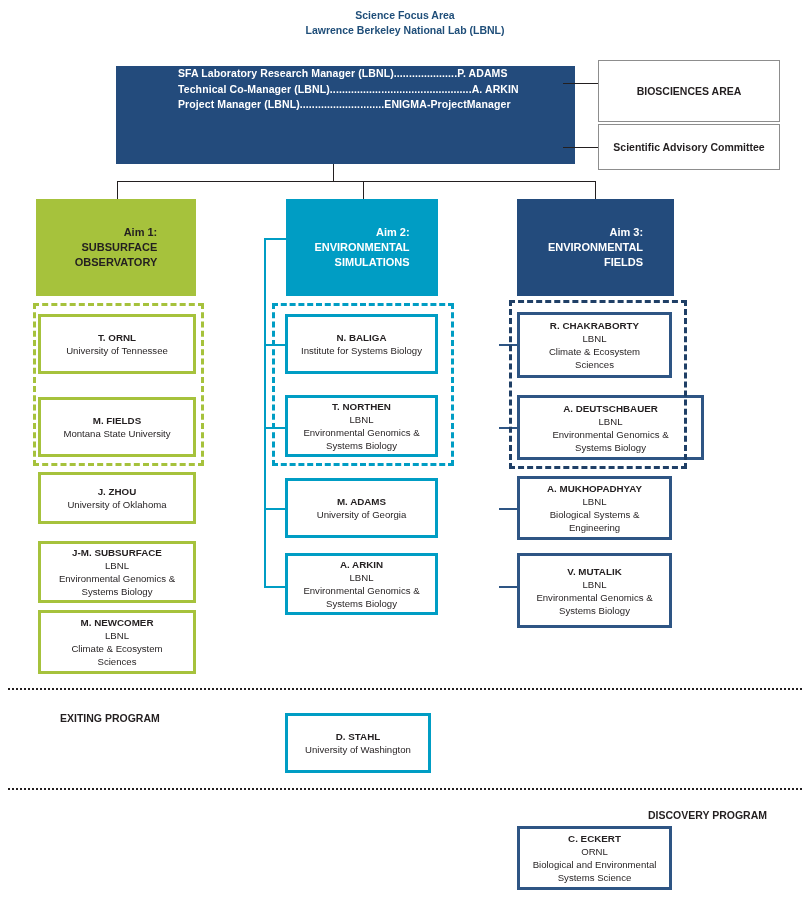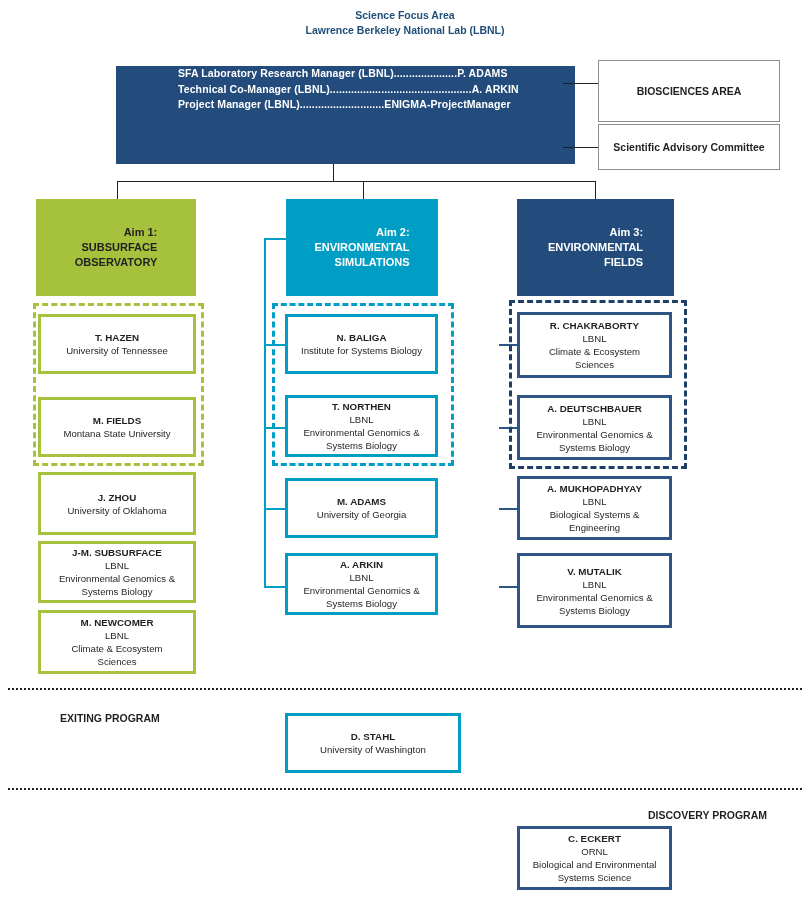--- a/index.html
+++ b/index.html
@@ -139,28 +139,28 @@
 
 <div class="abs ln-v2" style="left:14px;top:238px;height:402px;"></div>
 <div class="abs ln-h2" style="left:14px;top:238px;width:24px;"></div>
 <div class="abs ln-h2" style="left:14px;top:344px;width:26px;"></div>
 <div class="abs ln-h2" style="left:14px;top:427px;width:26px;"></div>
 <div class="abs ln-h2" style="left:14px;top:502px;width:26px;"></div>
 <div class="abs ln-h2" style="left:14px;top:572px;width:26px;"></div>
 <div class="abs ln-h2" style="left:14px;top:640px;width:26px;"></div>
 
 <div class="abs mbox c1" style="left:38px;top:314px;width:158px;height:60px;">
-  <span class="nm">T. HAZEN</span>
+  <span class="nm">T. ORNL</span>
   <span class="af">University of Tennessee</span>
 </div>
 <div class="abs mbox c1" style="left:38px;top:397px;width:158px;height:60px;">
   <span class="nm">M. FIELDS</span>
   <span class="af">Montana State University</span>
 </div>
-<div class="abs mbox c1" style="left:38px;top:472px;width:158px;height:63px;text-align:right;">
+<div class="abs mbox c1" style="left:38px;top:472px;width:158px;height:52px;text-align:right;">
   <span class="nm">J. ZHOU</span>
   <span class="af">University of Oklahoma</span>
 </div>
 <div class="abs mbox c1" style="left:38px;top:541px;width:158px;height:62px;">
   <span class="nm">J-M. SUBSURFACE</span>
   <span class="af">LBNL</span>
   <span class="af">Environmental Genomics &amp;</span>
   <span class="af">Systems Biology</span>
 </div>
 <div class="abs mbox c1" style="left:38px;top:610px;width:158px;height:64px;">
@@ -204,21 +204,21 @@
 <div class="abs ln-h2 nv" style="left:499px;top:427px;width:22px;"></div>
 <div class="abs ln-h2 nv" style="left:499px;top:508px;width:22px;"></div>
 <div class="abs ln-h2 nv" style="left:499px;top:586px;width:22px;"></div>
 
 <div class="abs mbox c3" style="left:517px;top:312px;width:155px;height:66px;">
   <span class="nm">R. CHAKRABORTY</span>
   <span class="af">LBNL</span>
   <span class="af">Climate &amp; Ecosystem</span>
   <span class="af">Sciences</span>
 </div>
-<div class="abs mbox c3" style="left:517px;top:395px;width:155px;height:65px;">
+<div class="abs mbox c3" style="left:517px;top:395px;width:187px;height:65px;">
   <span class="nm">A. DEUTSCHBAUER</span>
   <span class="af">LBNL</span>
   <span class="af">Environmental Genomics &amp;</span>
   <span class="af">Systems Biology</span>
 </div>
 <div class="abs mbox c3" style="left:517px;top:476px;width:155px;height:64px;">
   <span class="nm">A. MUKHOPADHYAY</span>
   <span class="af">LBNL</span>
   <span class="af">Biological Systems &amp;</span>
   <span class="af">Engineering</span>
@@ -231,21 +231,21 @@
 </div>
 
 <div class="abs group-dash" id="group1"></div>
 <div class="abs group-dash" id="group2"></div>
 <div class="abs group-dash" id="group3"></div>
 
 <div class="abs divider" id="divider-top"></div>
 <div class="abs divider" id="divider-bottom"></div>
 
 <div class="abs sec-label" id="exiting-program-label">EXITING PROGRAM</div>
-<div class="abs mbox c2" style="left:285px;top:713px;width:176px;height:60px;">
+<div class="abs mbox c2" style="left:285px;top:713px;width:146px;height:60px;">
   <span class="nm">D. STAHL</span>
   <span class="af">University of Washington</span>
 </div>
 
 <div class="abs sec-label" id="discovery-program-label">DISCOVERY PROGRAM</div>
 <div class="abs mbox c3" style="left:517px;top:826px;width:155px;height:64px;">
   <span class="nm">C. ECKERT</span>
   <span class="af">ORNL</span>
   <span class="af">Biological and Environmental</span>
   <span class="af">Systems Science</span>

